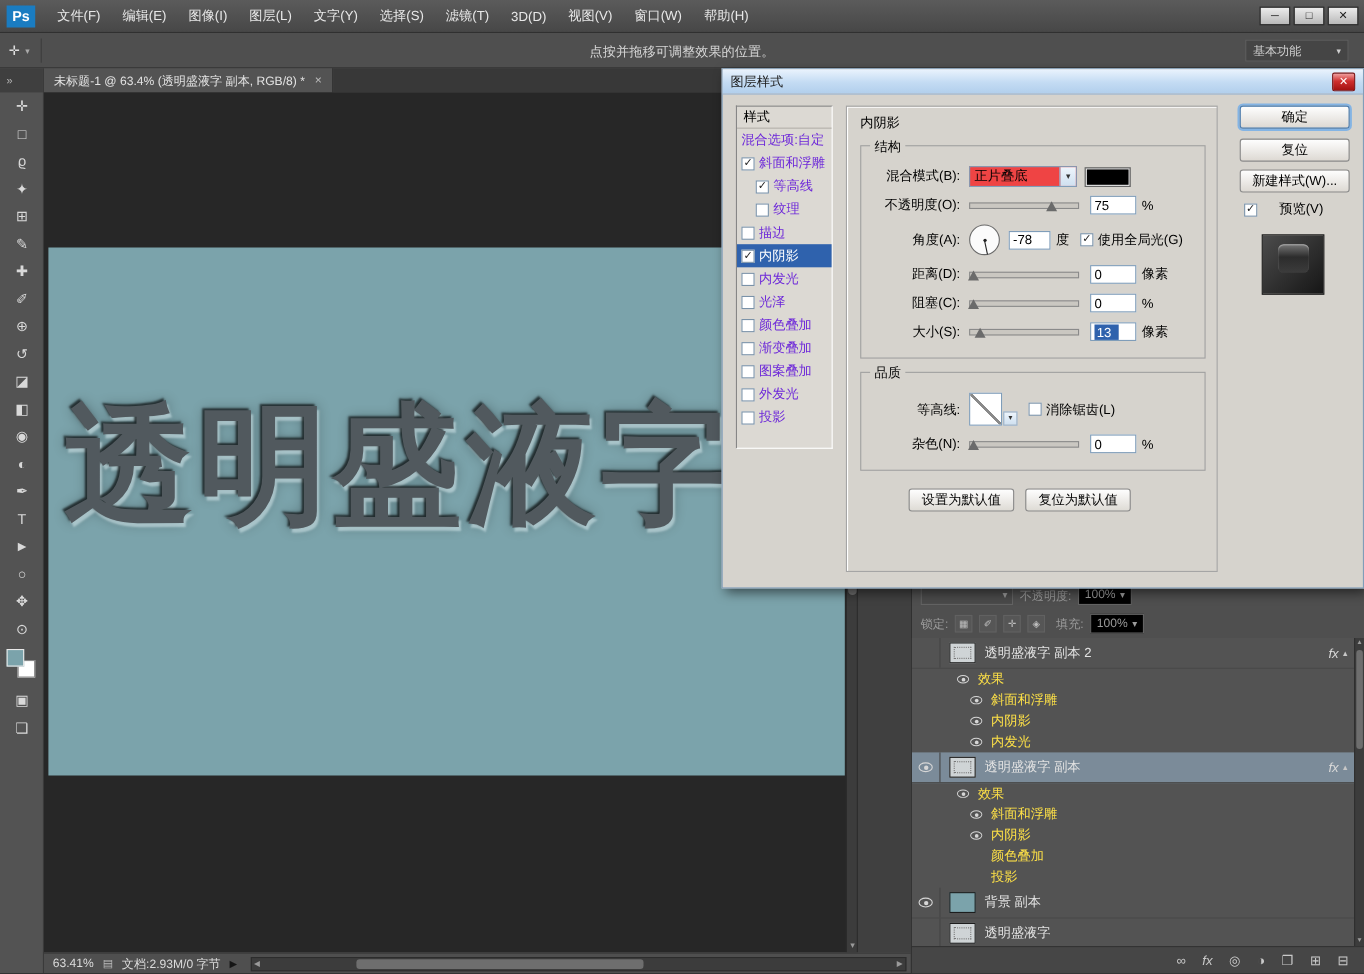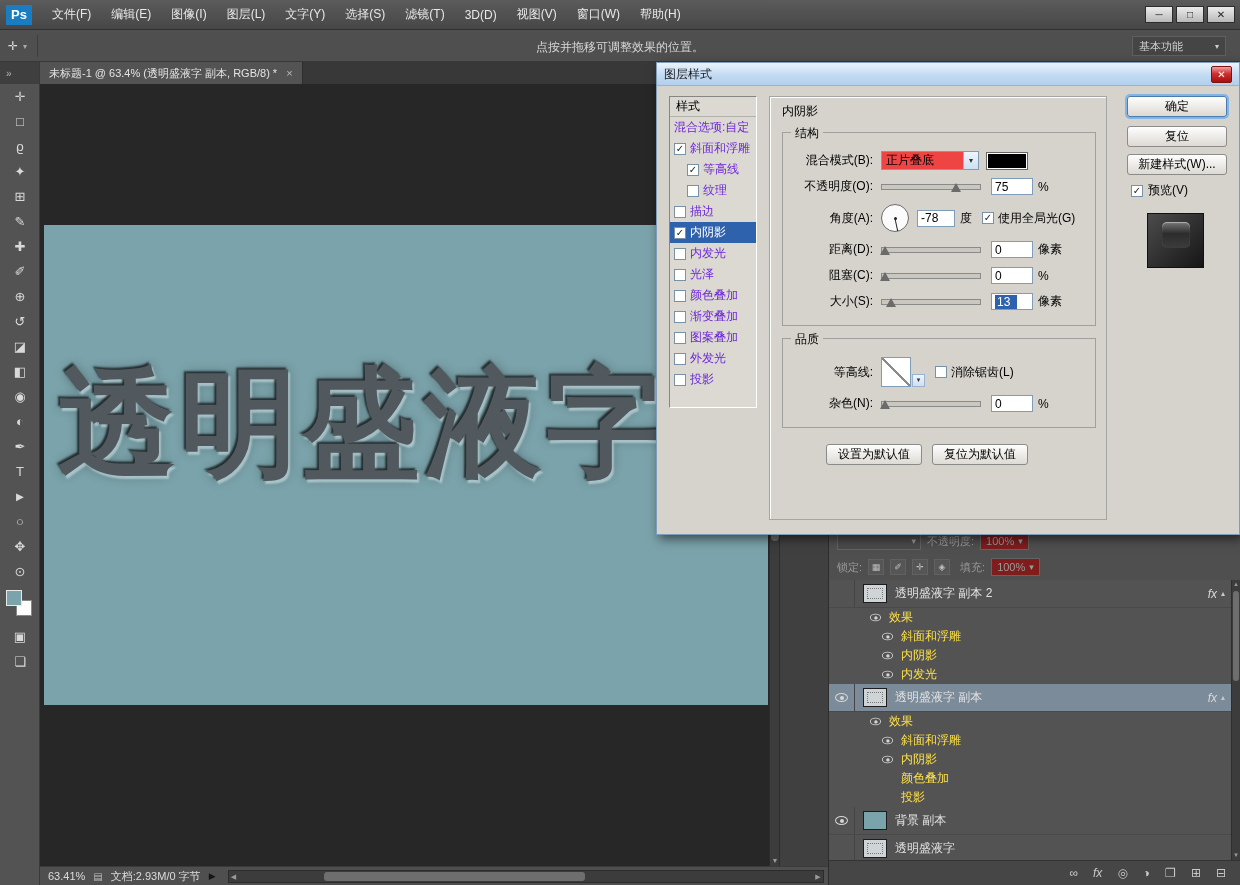--- a/index.html
+++ b/index.html
@@ -68,21 +68,21 @@
   .hscroll .arr { position:absolute; top:0; width:10px; height:11px; font-size:7px; color:#9a9a9a; text-align:center; line-height:11px; }
   .hscroll .arr.left { left:0; } .hscroll .arr.right { right:0; }
   .hthumb { position:absolute; left:16%; width:44%; top:1px; bottom:1px; background:#6e6e6e; border-radius:3px; }
 
   
   .layers-panel { position:absolute; left:828px; top:528px; width:412px; height:357px; background:#4f4f4f;
                   border-left:1px solid #2d2d2d; }
   .lp-row { height:26px; display:flex; align-items:center; gap:6px; padding:0 8px; color:#9c9c9c; font-size:11px; }
   .lp-dd { width:84px; height:18px; background:#4a4a4a; border:1px solid #636363; display:flex; align-items:center;
            justify-content:flex-end; padding:0 4px; color:#8d8d8d; font-size:9px; }
-  .lp-box { height:18px; background:#7f1d1d; border:1px solid #636363; display:flex; align-items:center;
+  .lp-box { height:18px; background:#000000; border:1px solid #636363; display:flex; align-items:center;
             gap:4px; padding:0 5px; color:#9c9c9c; }
   .lp-box .dda { font-size:9px; }
   .lock-icon { width:16px; height:16px; border:1px solid #616161; background:#565656; color:#bdbdbd; font-size:9px;
                display:flex; align-items:center; justify-content:center; }
   .lp-list { position:absolute; top:52px; bottom:25px; left:0; right:9px; overflow:hidden; background:#535353; }
   .lrow { display:flex; align-items:center; height:28px; border-bottom:1px solid #494949; }
   .lrow.sel { background:#7b8b99; }
   .eyecell { width:26px; align-self:stretch; border-right:1px solid #454545; display:flex; align-items:center; justify-content:center; flex:none; }
   .eye { width:13px; height:9px; border:1px solid #d6d6d6; border-radius:50%; position:relative; }
   .eye::after { content:""; position:absolute; left:50%; top:50%; width:4px; height:4px; margin:-2px;
@@ -156,21 +156,21 @@
                  background-image:linear-gradient(45deg, transparent 47%, #8a8a8a 47%, #8a8a8a 53%, transparent 53%); }
   .contour-dd { width:13px; height:13px; margin:16px 0 0 1px; background:linear-gradient(#eef5fc,#cfe0f0);
                 border:1px solid #9ab4d0; font-size:7px; color:#333; display:flex; align-items:center; justify-content:center; }
   .defbtns { display:flex; gap:10px; margin:16px 0 0 46px; }
   .pbtn { height:21px; padding:0 11px; background:linear-gradient(#fefefe,#dedbd5); border:1px solid #8b8b8b;
           border-radius:3px; display:flex; align-items:center; }
   .dlg-right { position:absolute; left:468px; top:33px; width:106px; }
   .btn { width:100px; height:21px; background:linear-gradient(#fefefe,#ddd9d3); border:1px solid #8b8b8b;
          border-radius:3px; display:flex; align-items:center; justify-content:center; margin:0 0 7px 2px; white-space:nowrap; }
   .btn.ok { box-shadow:0 0 0 2px #84b4e4; border-color:#4a7cb0; margin-bottom:9px; }
-  .pv-check { display:flex; align-items:center; gap:5px; margin:2px 0 0 6px; }
+  .pv-check { display:flex; align-items:center; gap:20px; margin:2px 0 0 6px; }
   .preview-thumb { width:57px; height:55px; margin:14px 0 0 22px; background:linear-gradient(135deg,#4c4c4c,#161616);
                    border:1px solid #111; position:relative; }
   .preview-thumb::after { content:""; position:absolute; left:14px; top:8px; width:28px; height:26px; border-radius:5px;
                           background:linear-gradient(#777 0%, #2c2c2c 45%, #3c3c3c 100%); box-shadow:inset 0 1px 1px rgba(255,255,255,.45); }
   .dim { color:#9a9a9a; }
 </style>
 </head>
 <body>
 
 <div class="app">

